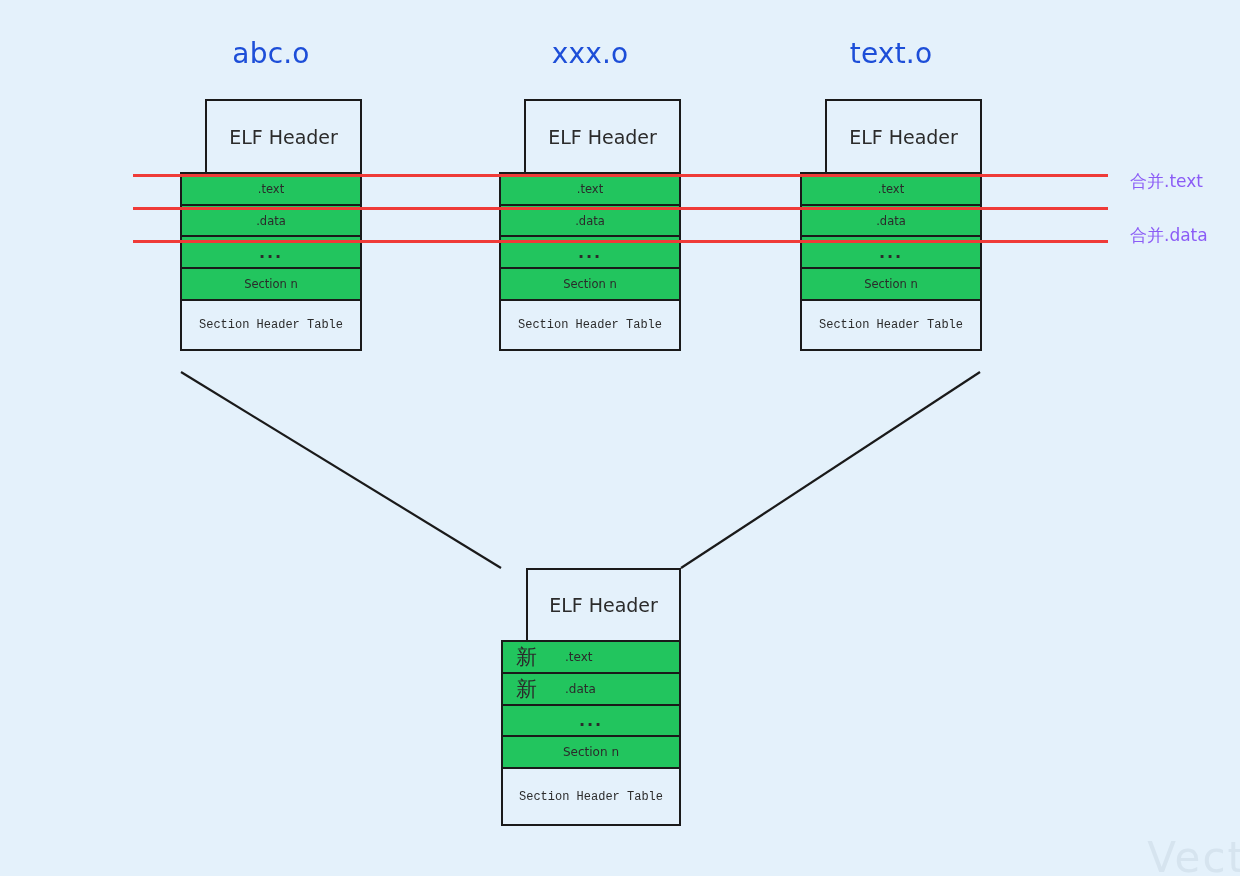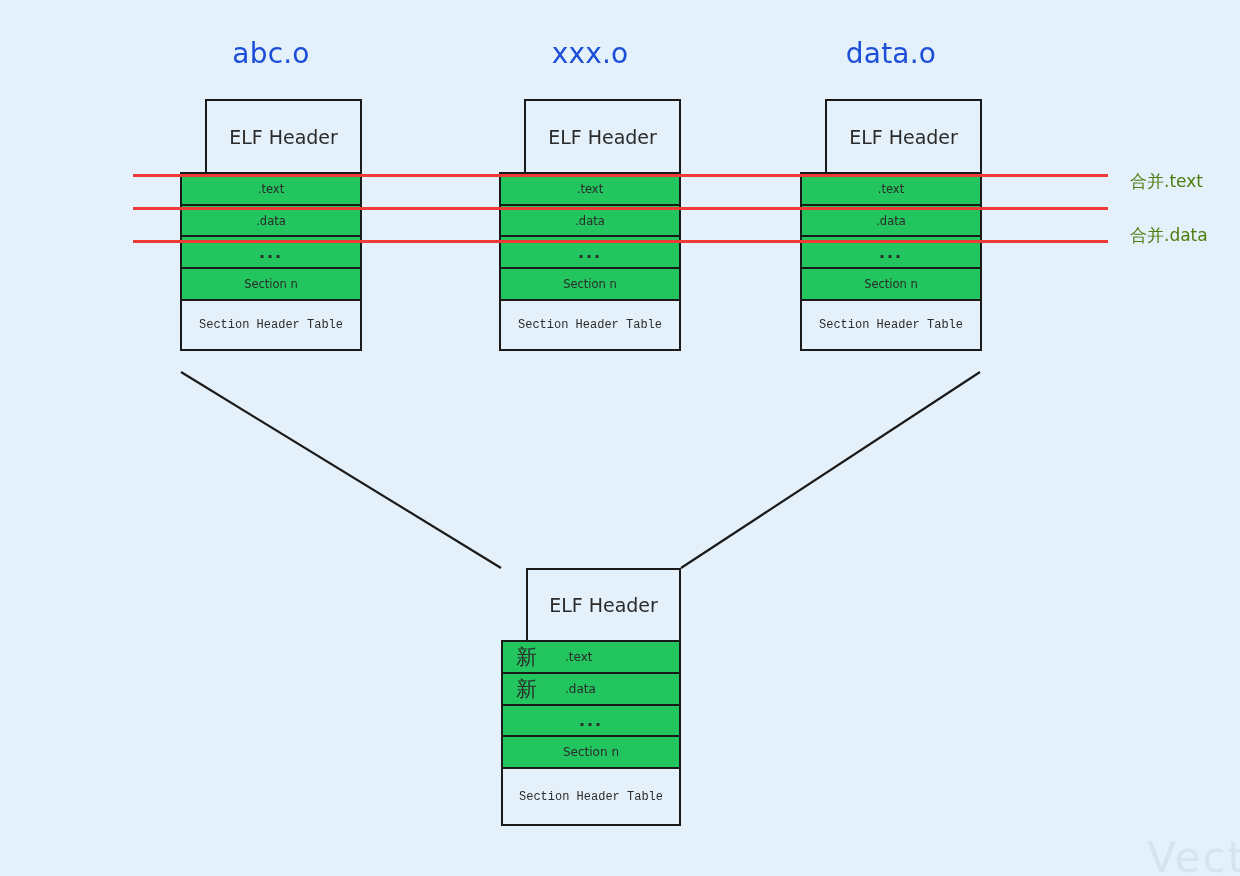--- a/index.html
+++ b/index.html
@@ -97,21 +97,21 @@
 
   
   .merge-line {
     position: absolute;
     height: 3px;
     background: #ef3b38;
   }
   .merge-label {
     position: absolute;
     font-size: 17px;
-    color: #4d7c0f;
+    color: #8b5cf6;
     white-space: nowrap;
   }
 
   .watermark {
     position: absolute;
     right: -6px;
     bottom: -6px;
     font-size: 42px;
     color: #d6e4ef;
     letter-spacing: 2px;
@@ -146,21 +146,21 @@
       <div class="cell cell-header">ELF Header</div>
       <div class="cell cell-sec green">.text</div>
       <div class="cell cell-sec green">.data</div>
       <div class="cell cell-dots green">...</div>
       <div class="cell cell-sec green">Section n</div>
       <div class="cell cell-shtab">Section Header Table</div>
     </div>
   </div>
 
   <div class="col" style="left:800px; top:99px;">
-    <div class="col-title">data.o</div>
+    <div class="col-title">text.o</div>
     <div class="elf-stack">
       <div class="cell cell-header">ELF Header</div>
       <div class="cell cell-sec green">.text</div>
       <div class="cell cell-sec green">.data</div>
       <div class="cell cell-dots green">...</div>
       <div class="cell cell-sec green">Section n</div>
       <div class="cell cell-shtab">Section Header Table</div>
     </div>
   </div>
 

